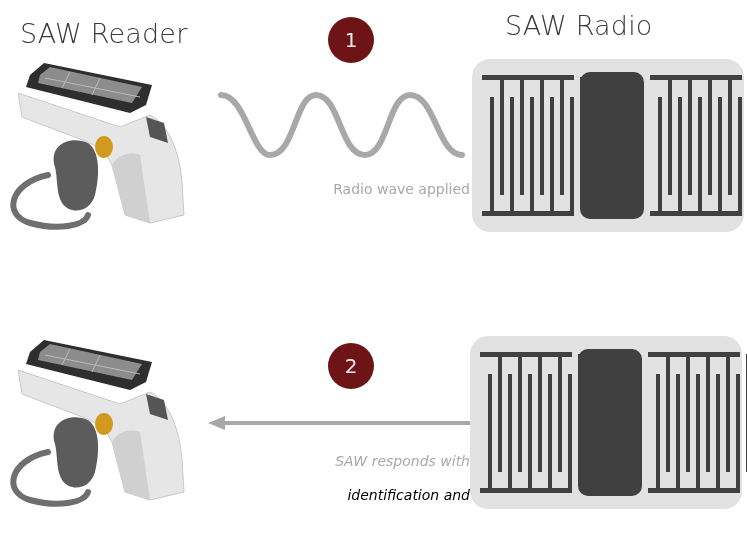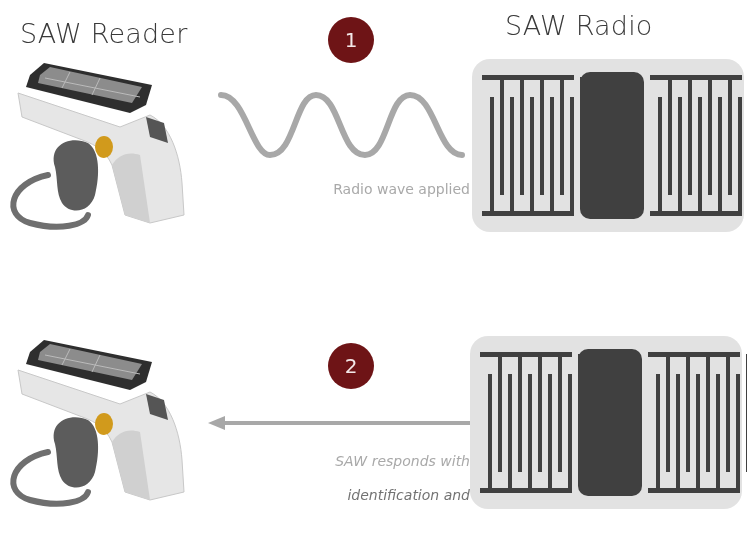--- a/index.html
+++ b/index.html
@@ -3,21 +3,21 @@
 <meta charset="utf-8">
 <style>
   html, body { margin: 0; padding: 0; background: #ffffff; }
   body { width: 747px; height: 549px; position: relative; overflow: hidden;
          font-family: "DejaVu Sans", sans-serif; }
   .abs { position: absolute; }
   .title { font-size: 27px; color: #3a3a3a; font-weight: 300; letter-spacing: 0.2px; white-space: nowrap; }
   .step-badge { width: 46px; height: 46px; border-radius: 50%; background: #6e1416;
                 color: #f3e8e8; font-size: 20px; text-align: center; line-height: 46px; }
   .caption { font-size: 14px; color: #a9a9a9; text-align: right; line-height: 34px; white-space: nowrap; }
-  .caption .hl { color: #737373; }
+  .caption .hl { color: #000000; }
   svg { position: absolute; overflow: visible; }
 </style>
 </head>
 <body>
 
 <div class="abs title" style="left:20px; top:18px;">SAW Reader</div>
 <div class="abs title" style="left:505px; top:10px;">SAW Radio</div>
 
 <div class="abs step-badge" style="left:328px; top:17px;">1</div>
 

